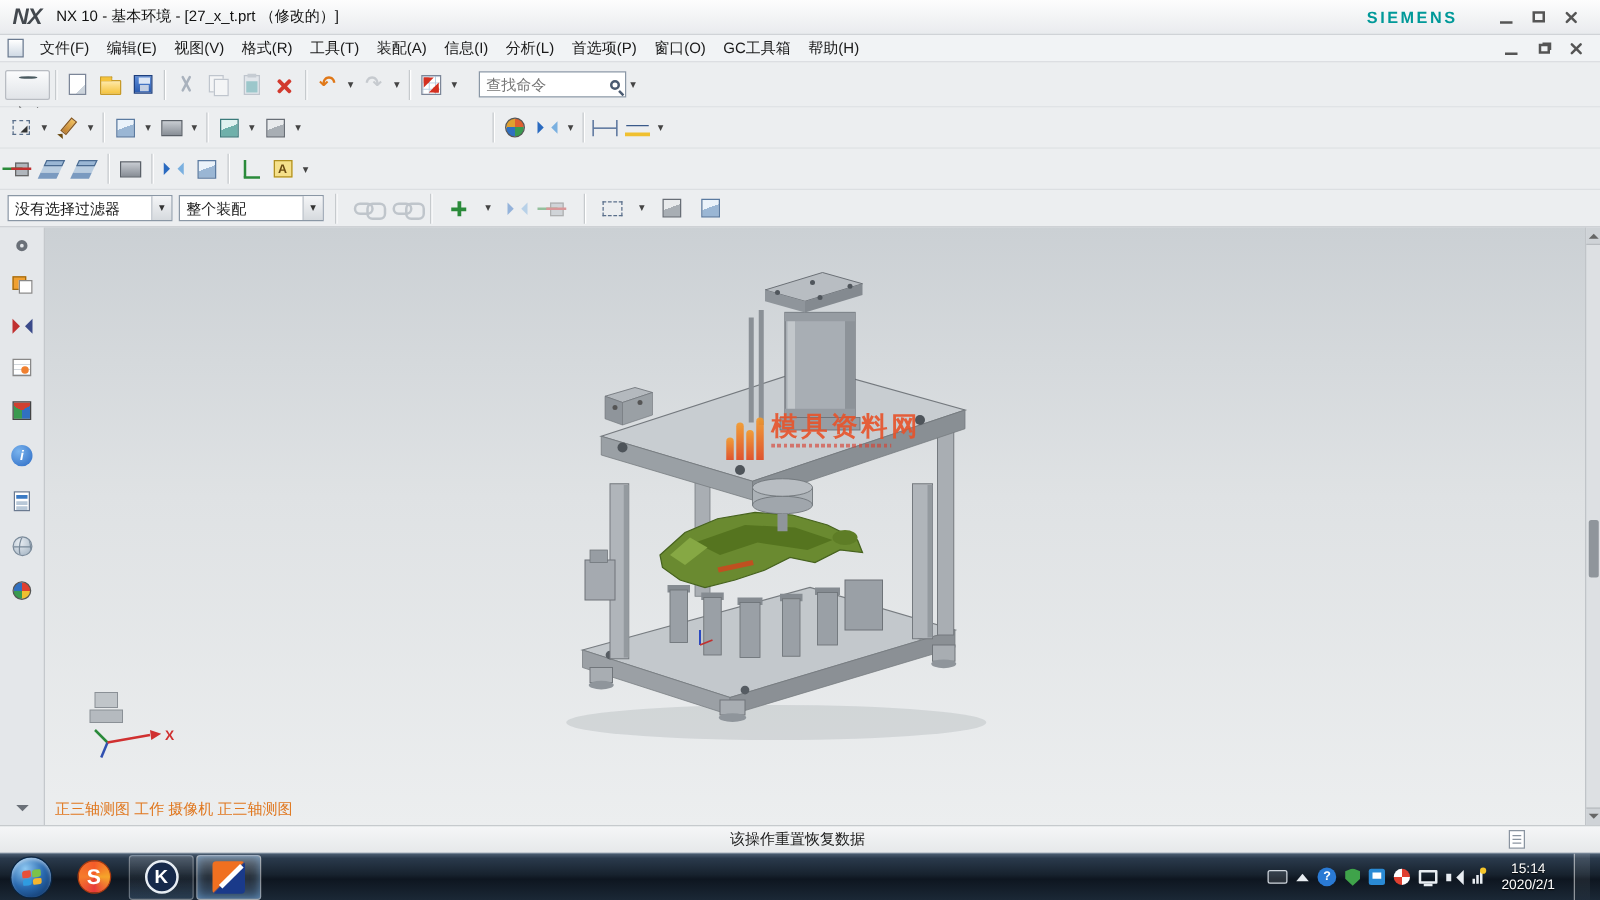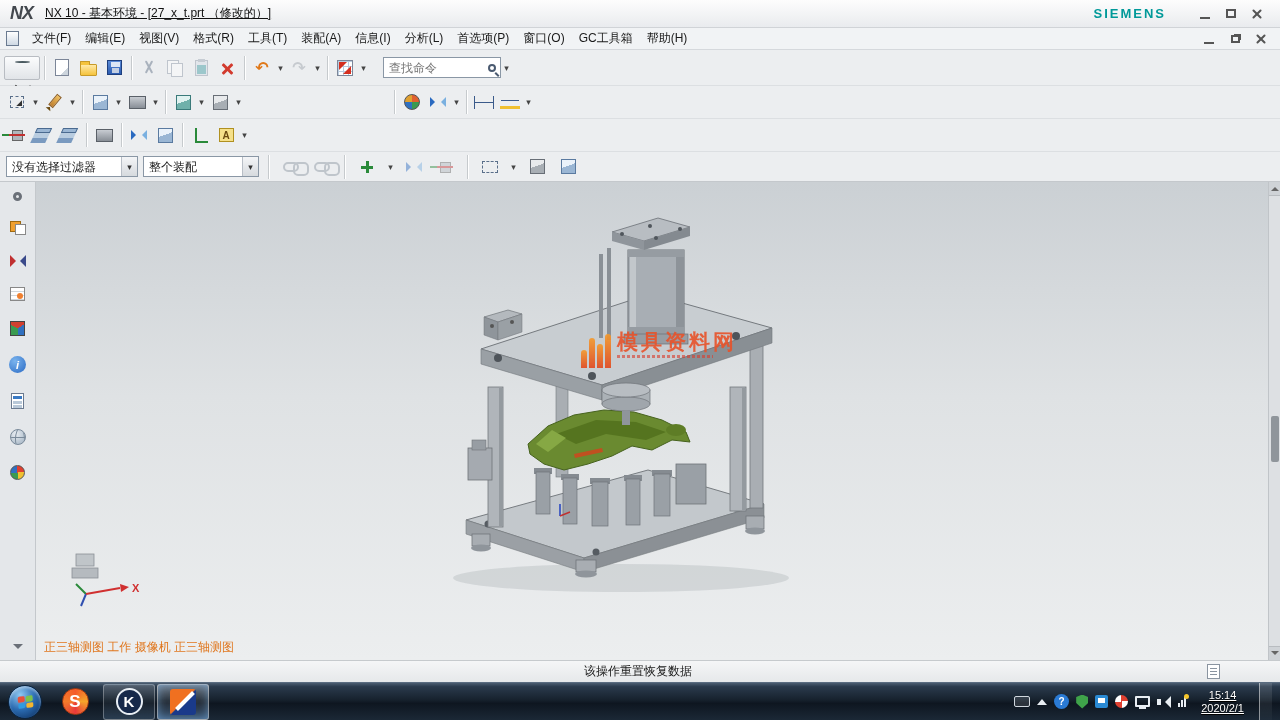--- a/index.html
+++ b/index.html
@@ -4,21 +4,21 @@
 <style>
   * { margin:0; padding:0; box-sizing:border-box; }
   html,body { width:1280px; height:720px; overflow:hidden; }
   body { font-family:"Liberation Sans","DejaVu Sans",sans-serif; font-size:12px; color:#1a1a1a; }
   .screen { width:1280px; height:720px; display:flex; flex-direction:column; background:#eceef0; }
 
   
   .titlebar { height:28px; background:linear-gradient(#fdfdfd,#e9ebee); border-bottom:1px solid #d0d3d7;
               display:flex; align-items:center; padding:0 10px; flex:0 0 auto; }
   .nx-logo { font-weight:bold; font-size:18px; font-style:italic; color:#43484e; letter-spacing:-1px; margin-right:12px; }
-  .title-text { font-size:12px; color:#111;text-decoration:underline; }
+  .title-text { font-size:12px; color:#111; }
   .siemens { margin-left:auto; margin-right:26px; color:#009999; font-weight:bold; letter-spacing:2px; font-size:13px; }
   .wc { width:26px; height:20px; display:flex; align-items:center; justify-content:center; }
   .sh-min { width:10px; height:2px; background:#555; margin-top:8px; }
   .sh-max { width:10px; height:9px; border:2px solid #555; }
   .sh-restore { width:9px; height:8px; border:2px solid #555; box-shadow:2px -2px 0 -1px #555; }
   .cross { position:relative; width:12px; height:12px; }
   .cross i { position:absolute; left:5px; top:0; width:2px; height:12px; background:#555; border-radius:1px; display:block; }
   .cross i:first-child { transform:rotate(45deg); } .cross i:last-child { transform:rotate(-45deg); }
   .cross.red i { background:#d23a2e; width:3px; height:14px; }
 
@@ -214,21 +214,21 @@
   .tray-red { width:13px; height:13px; border-radius:50%; background:conic-gradient(#e04030 0 25%,#fff 0 50%,#e04030 0 75%,#fff 0); }
   .tray-mon { width:15px; height:11px; border:2px solid #e8edf2; border-radius:1px; position:relative; }
   .tray-mon::after { content:""; position:absolute; left:2px; bottom:-4px; width:7px; height:2px; background:#e8edf2; }
   .tray-spk { width:14px; height:12px; position:relative; }
   .tray-spk::before { content:""; position:absolute; left:0; top:3px; width:4px; height:6px; background:#e8edf2; }
   .tray-spk::after { content:""; position:absolute; left:2px; top:0; border:6px solid transparent; border-right:6px solid #e8edf2; }
   .tray-net { display:flex; align-items:flex-end; gap:1px; position:relative; }
   .tray-net i { display:block; width:2px; background:#e8edf2; }
   .tray-net i:nth-child(1){height:4px;} .tray-net i:nth-child(2){height:7px;} .tray-net i:nth-child(3){height:10px;}
   .tray-net::after { content:""; position:absolute; right:-3px; top:-3px; width:5px; height:5px; border-radius:50%; background:#f5c52a; }
-  .clock { color:#fff; font-size:11px; line-height:13px; text-align:center; margin:0 8px; text-shadow:0 1px 1px #000;text-decoration:underline; }
+  .clock { color:#fff; font-size:11px; line-height:13px; text-align:center; margin:0 8px; text-shadow:0 1px 1px #000; }
   .showdesk { width:13px; height:38px; border-left:1px solid rgba(255,255,255,.5);
               background:linear-gradient(rgba(255,255,255,.12),rgba(255,255,255,.02)); }
 </style>
 </head>
 <body>
 
 <div class="screen">
 
   <div class="titlebar">
     <span class="nx-logo">NX</span>

